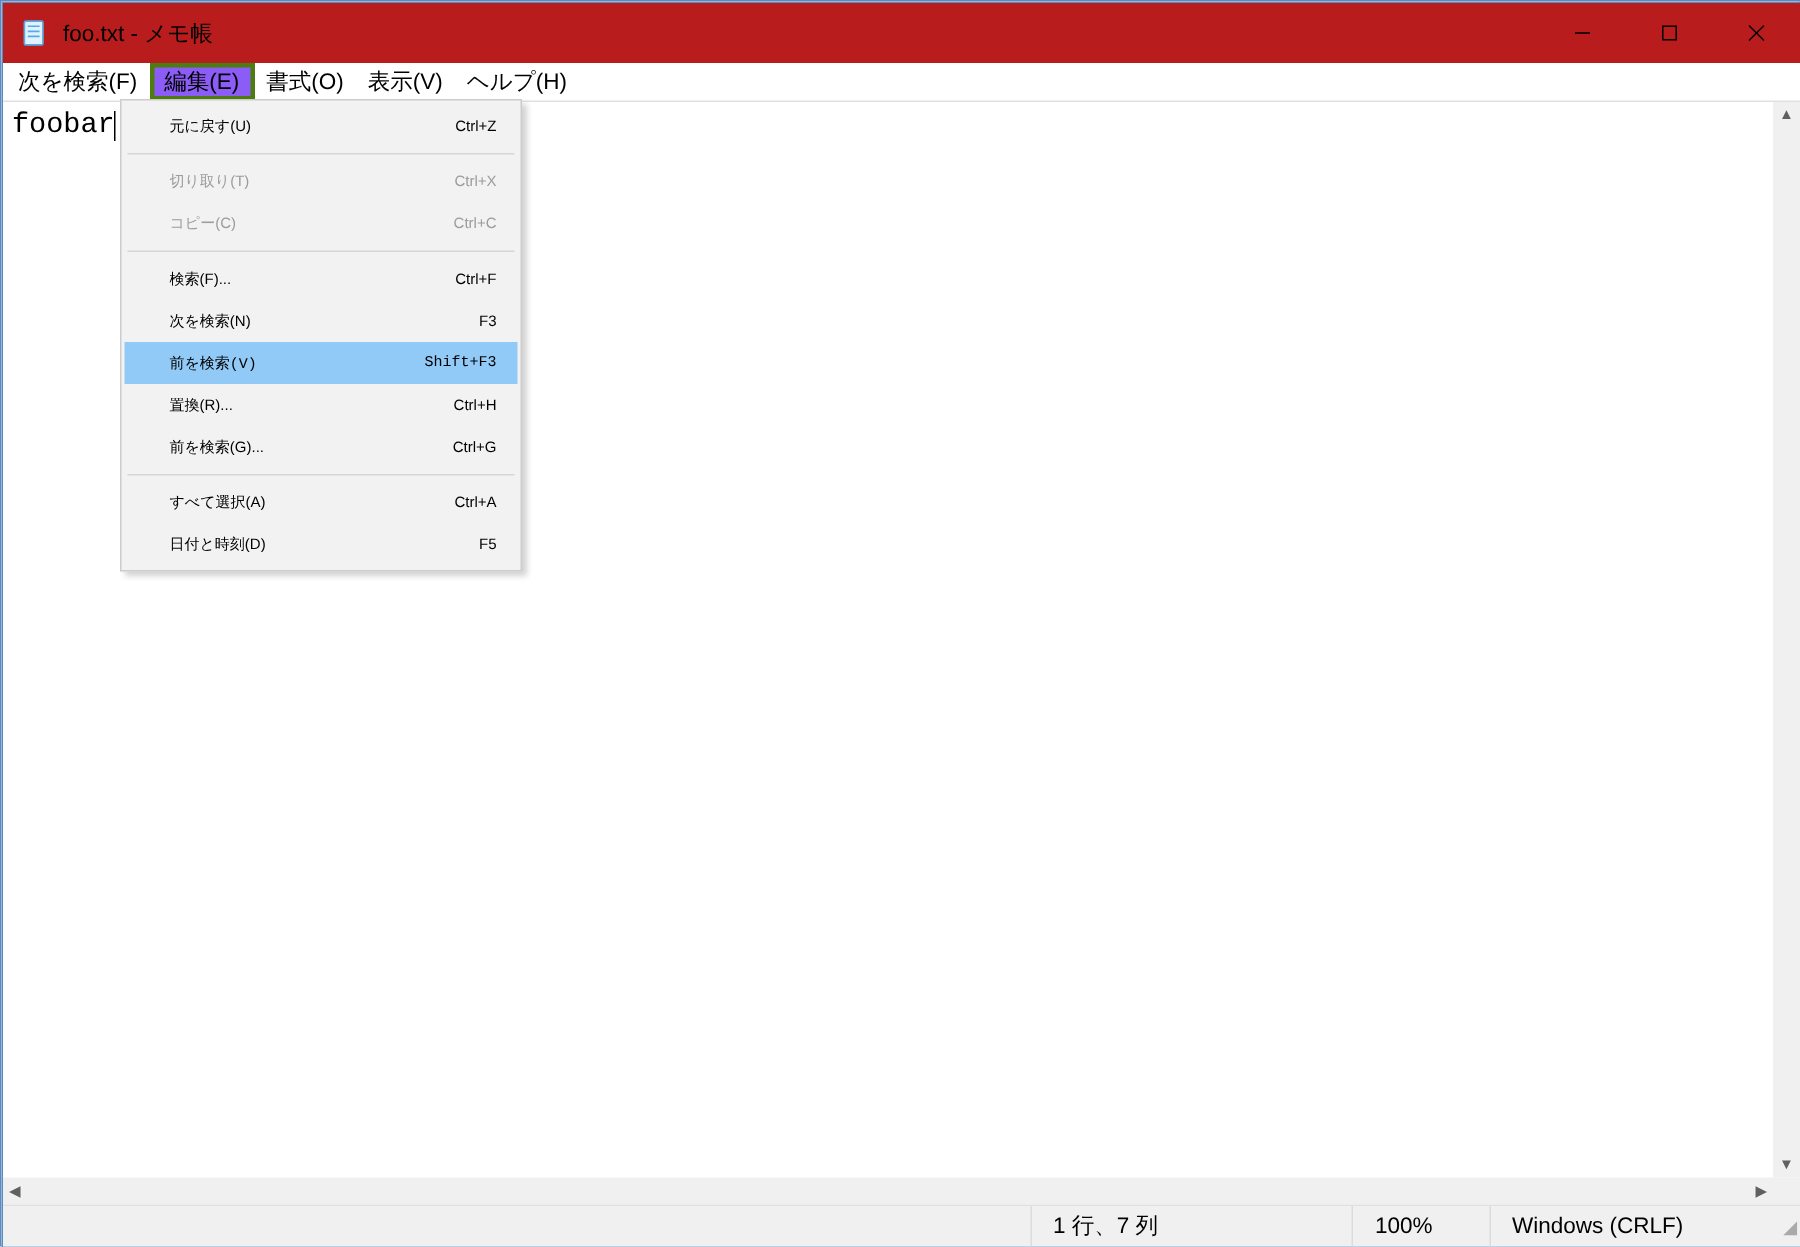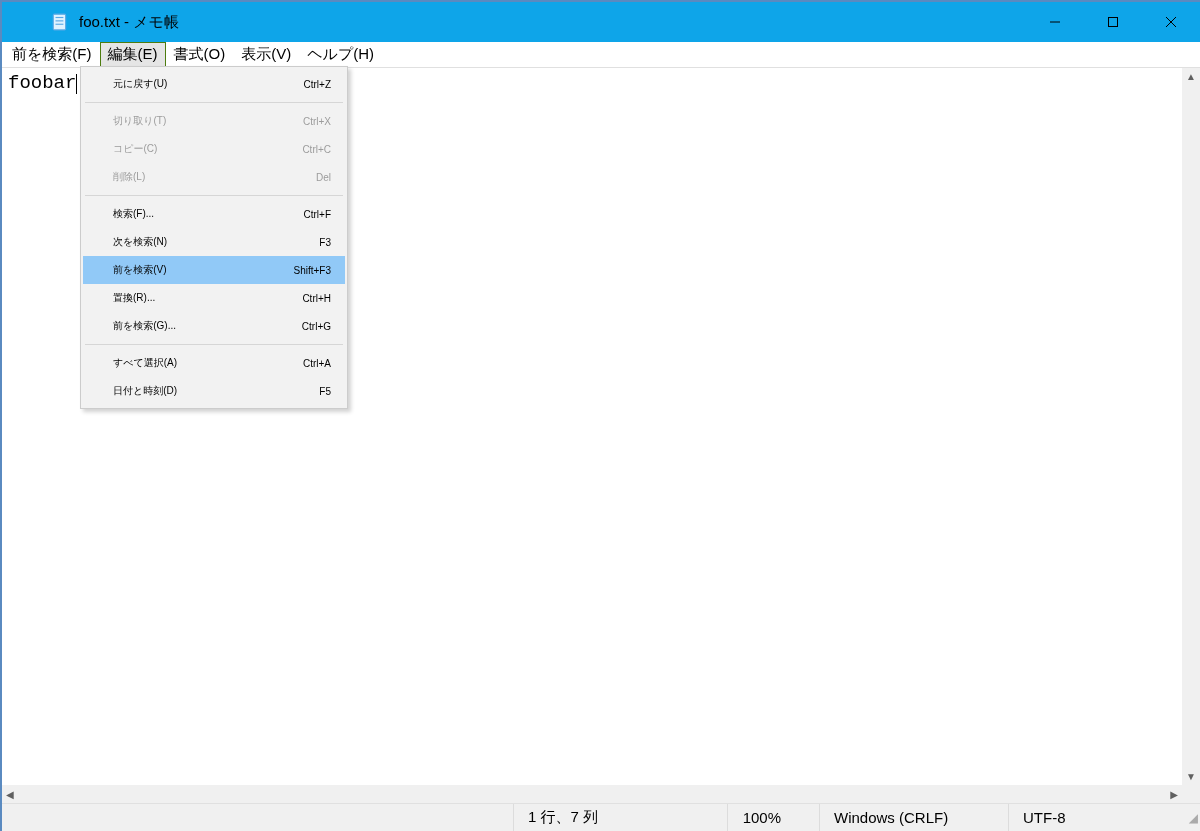--- a/index.html
+++ b/index.html
@@ -11,22 +11,21 @@
     background: #ffffff;
     color: #000;
     overflow: hidden;
     border: 1px solid #5a8ac0;
   }
   
   .titlebar {
     height: 40px;
     display: flex;
     align-items: center;
-    background: #0ea5e9;
-    padding-left: 37px;
+    background: #b91c1c;
   }
   .titlebar .icon {
     width: 22px; height: 22px;
     margin: 0 8px 0 10px;
     display: inline-flex;
     align-items: center; justify-content: center;
   }
   .titlebar .title {
     flex: 0 0 auto;
     font-size: 15px;
@@ -51,22 +50,22 @@
     background: #ffffff;
     font-size: 15px;
   }
   .menuitem {
     padding: 0 8px;
     display: inline-flex;
     align-items: center;
     height: 100%;
   }
   .menuitem.active {
-    background: #e5e5e5;
-    border: 1px solid #4d7c0f;
+    background: #8b5cf6;
+    border: 3px solid #4d7c0f;
     padding: 0 7px;
   }
 
   
   .editor-wrap {
     position: relative;
     height: calc(100% - 40px - 26px - 28px);
     display: flex;
     flex-direction: column;
   }
@@ -132,21 +131,21 @@
   }
   .dd-item {
     display: flex;
     align-items: center;
     height: 28px;
     padding: 0 14px 0 30px;
   }
   .dd-item .label { flex: 1 1 auto; }
   .dd-item .shortcut { flex: 0 0 auto; color: inherit; text-align: right; }
   .dd-item.disabled { color: #9c9c9c; }
-  .dd-item.highlight { background: #91c9f7; color: #000; }
+  .dd-item.highlight { background: #91c9f7; color: #000; font-family: Liberation Mono, monospace; }
   .dd-sep {
     height: 1px;
     background: #d6d6d6;
     margin: 4px 2px;
   }
 
   
   .statusbar {
     height: 28px;
     background: #f0f0f0;
@@ -204,21 +203,21 @@
   </span>
   <span class="winbtn">
     <svg viewBox="0 0 12 12">
       <line x1="1" y1="1" x2="11" y2="11" stroke="#000" stroke-width="1"></line>
       <line x1="11" y1="1" x2="1" y2="11" stroke="#000" stroke-width="1"></line>
     </svg>
   </span>
 </div>
 
 <div class="menubar">
-  <span class="menuitem">前を検索(F)</span>
+  <span class="menuitem">次を検索(F)</span>
   <span class="menuitem active">編集(E)</span>
   <span class="menuitem">書式(O)</span>
   <span class="menuitem">表示(V)</span>
   <span class="menuitem">ヘルプ(H)</span>
 </div>
 
 <div class="editor-wrap">
   <div class="editor"><span>foobar</span><span class="caret"></span></div>
 
   <div class="vscroll">
@@ -238,24 +237,20 @@
     <span class="shortcut">Ctrl+Z</span>
   </div>
   <div class="dd-sep"></div>
   <div class="dd-item disabled">
     <span class="label">切り取り(T)</span>
     <span class="shortcut">Ctrl+X</span>
   </div>
   <div class="dd-item disabled">
     <span class="label">コピー(C)</span>
     <span class="shortcut">Ctrl+C</span>
-  </div>
-  <div class="dd-item disabled">
-    <span class="label">削除(L)</span>
-    <span class="shortcut">Del</span>
   </div>
   <div class="dd-sep"></div>
   <div class="dd-item">
     <span class="label">検索(F)...</span>
     <span class="shortcut">Ctrl+F</span>
   </div>
   <div class="dd-item">
     <span class="label">次を検索(N)</span>
     <span class="shortcut">F3</span>
   </div>
@@ -280,15 +275,14 @@
     <span class="label">日付と時刻(D)</span>
     <span class="shortcut">F5</span>
   </div>
 </div>
 
 <div class="statusbar">
   <span class="status-spacer"></span>
   <span class="status-cell pos">1 行、7 列</span>
   <span class="status-cell zoom">100%</span>
   <span class="status-cell eol">Windows (CRLF)</span>
-  <span class="status-cell enc">UTF-8</span>
   <span class="resize-grip">◢</span>
 </div>
 
 </body></html>

